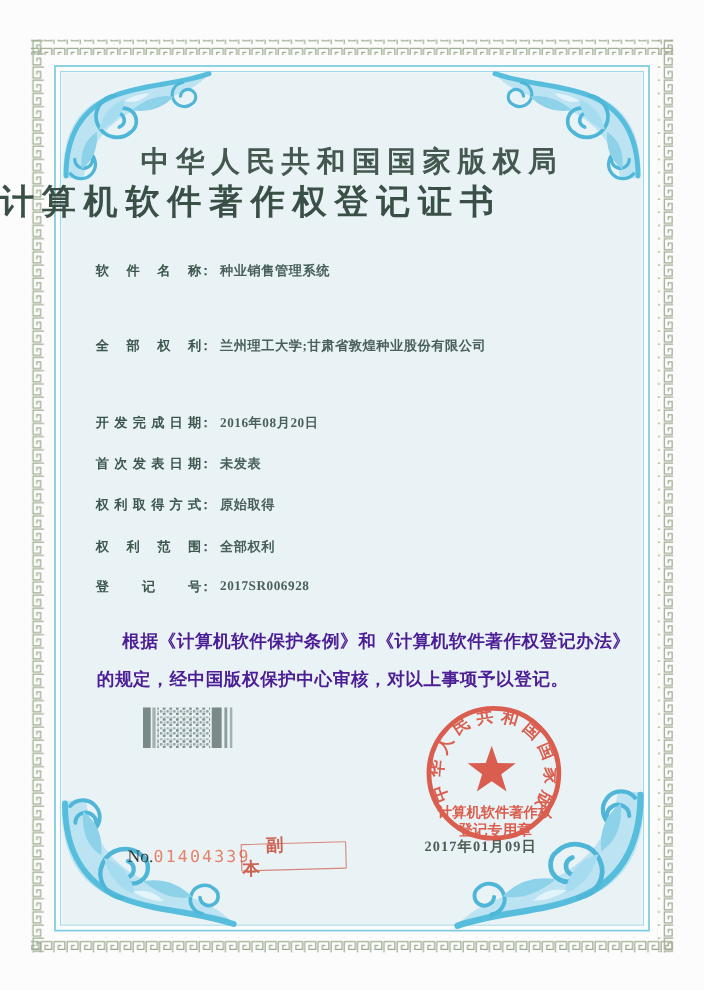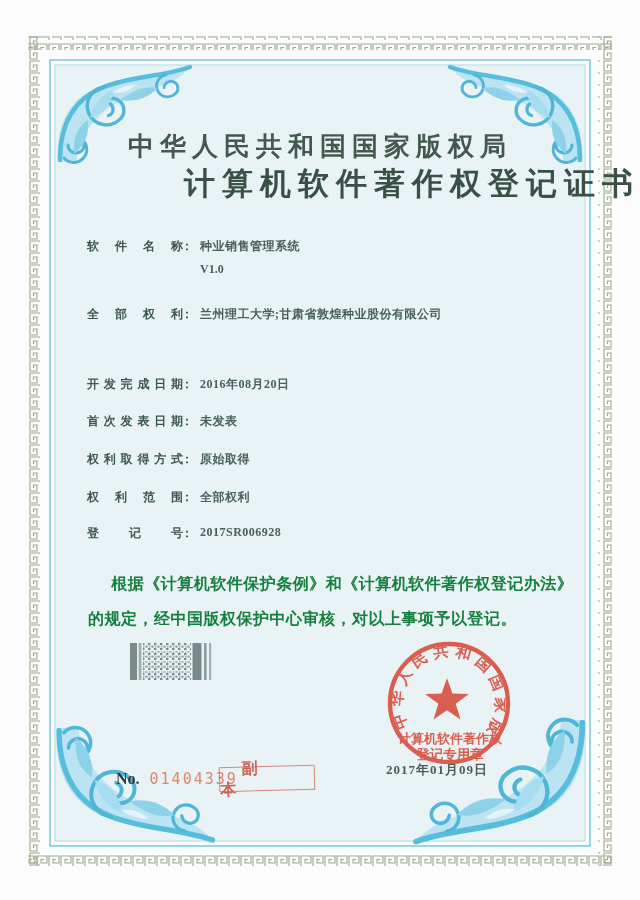--- a/index.html
+++ b/index.html
@@ -9,50 +9,50 @@
     font-family:"Liberation Serif","DejaVu Serif",serif;
   }
   .page{position:absolute;inset:0;}
   
   .txt{position:absolute;color:#3e554d;}
   .issuer{
     top:129px;left:0;width:640px;text-align:center;
     font-size:26px;font-weight:700;letter-spacing:6px;color:#44584f;
   }
   .cert-title{
-    top:163px;left:0;width:640px;text-align:right;
+    top:163px;left:0;width:640px;text-align:left;
     font-size:31px;font-weight:800;letter-spacing:7px;color:#3a5047;
   }
   .certno-line{
     top:210px;left:388px;width:200px;font-size:12.5px;color:#41584f;
     font-weight:600;letter-spacing:.5px;
   }
   .certno-line .sp{display:inline-block;width:12px;}
   .frow{position:absolute;left:0;width:640px;height:22px;font-size:12px;}
   .flabel{
     position:absolute;left:87px;width:96px;display:inline-block;
     text-align:justify;text-align-last:justify;color:#3d564e;font-weight:700;
     letter-spacing:0;
   }
   .fcolon{position:absolute;left:181px;color:#3d564e;font-weight:700;}
   .fvalue{position:absolute;left:200px;color:#49605a;font-weight:600;letter-spacing:.5px;}
   .fvalue2{position:absolute;left:200px;color:#49605a;font-weight:600;}
   .statement{
     position:absolute;left:88px;top:566px;width:490px;
     font-size:16px;line-height:35px;text-indent:1.45em;
-    color:#15803d;font-weight:600;letter-spacing:.5px;
+    color:#4c1d95;font-weight:600;letter-spacing:.5px;
   }
   .issue-date{
     position:absolute;left:386px;top:761px;width:160px;
     font-size:13px;font-weight:700;color:#4c5c55;letter-spacing:1px;z-index:4;
   }
   .serial{
     position:absolute;left:116px;top:770px;font-size:16px;z-index:4;
   }
-  .serial .no-label{color:#2e3c38;font-weight:700;margin-right:10px;text-align:center;}
+  .serial .no-label{color:#2e3c38;font-weight:400;text-align:center;}
   .serial .no-value{
     font-family:"DejaVu Sans Mono",monospace;font-size:15px;
     color:#e4836a;letter-spacing:2px;
   }
   .copy-stamp{
     position:absolute;left:219px;top:766px;width:94px;height:23px;z-index:4;
     border:1.5px solid rgba(204,72,54,.75);border-radius:1px;
     transform:rotate(-1.6deg);
     display:flex;align-items:center;justify-content:center;
     font-size:16px;font-weight:700;color:#c94836;letter-spacing:22px;
@@ -110,23 +110,20 @@
 
     <div class="txt issuer">中华人民共和国国家版权局</div>
     <div class="txt cert-title">计算机软件著作权登记证书</div>
 
 
     <div class="frow" style="top:238px">
       <span class="flabel">软件名称</span>
       <span class="fcolon">：</span>
       <span class="fvalue">种业销售管理系统</span>
     </div>
-    <div class="frow" style="top:262px">
-      <span class="fvalue2">V1.0</span>
-    </div>
 
     <div class="frow" style="top:306px">
       <span class="flabel">全部权利</span>
       <span class="fcolon">：</span>
       <span class="fvalue">兰州理工大学;甘肃省敦煌种业股份有限公司</span>
     </div>
 
     <div class="frow" style="top:376px">
       <span class="flabel">开发完成日期</span>
       <span class="fcolon">：</span>

